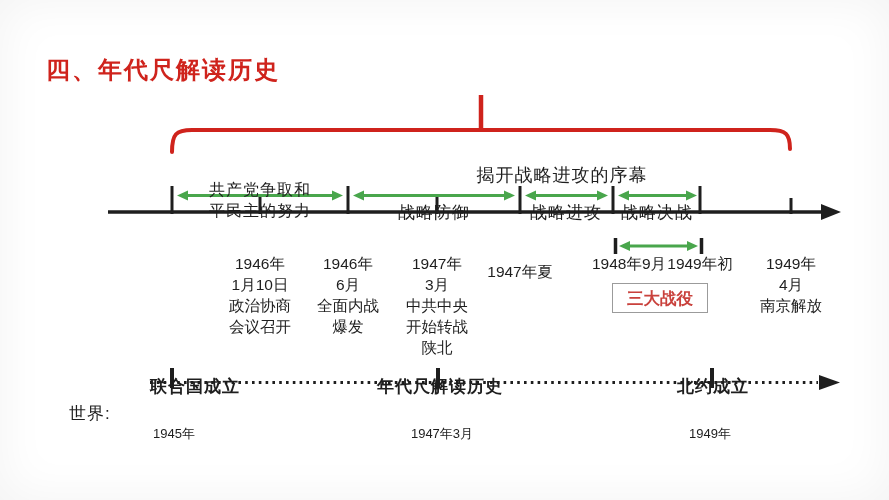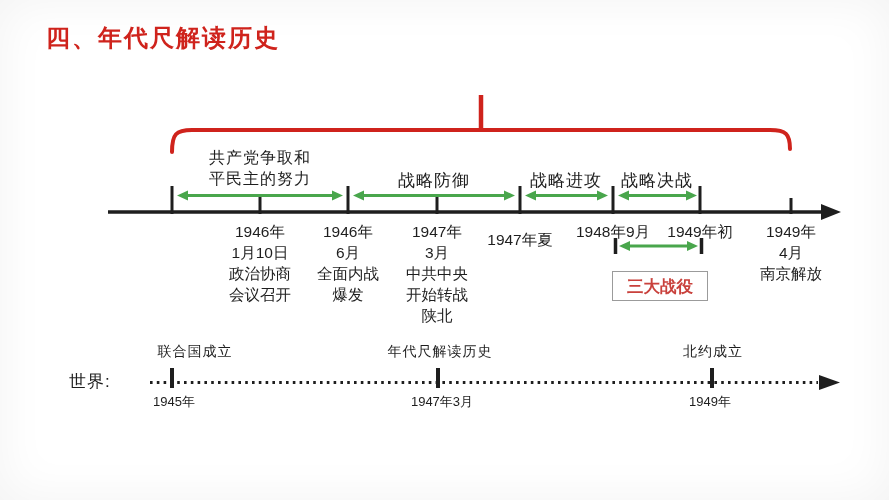--- a/index.html
+++ b/index.html
@@ -5,38 +5,38 @@
   :root{
     --accent-red:#cf231c; --heading-orange:#e18230; --heading-outline:#b3401e;
     --arrow-green:#49a64c; --ink:#1e1e1e; --callout-red:#c9413c; --box-border:#9b9b9b;
   }
   html,body{margin:0;padding:0;background:#e9e9e9;}
   .stage{
     position:relative;width:889px;height:500px;background:#ffffff;margin:0 auto;
     font-family:"Liberation Sans","DejaVu Sans",sans-serif;color:var(--ink);
     overflow:hidden;box-shadow:inset 0 0 50px rgba(0,0,0,0.05);
   }
-  .abs{position:absolute;}
+  .abs{position:absolute;margin-top:32px;}
   .cx{transform:translateX(-50%);text-align:center;}
   .pre{white-space:pre-line;}
   .section-title{font-size:24px;font-weight:bold;color:var(--accent-red);letter-spacing:2px;}
   .heading{
     font-size:25px;font-weight:bold;color:var(--heading-orange);letter-spacing:3px;
     text-shadow:-1px -1px 0 var(--heading-outline),1px -1px 0 var(--heading-outline),
                 -1px 1px 0 var(--heading-outline),1px 1px 0 var(--heading-outline);
   }
   .brace-caption{font-size:18px;letter-spacing:1px;}
   .phase{font-size:17px;line-height:1.3;letter-spacing:1px;}
   .event{font-size:15.5px;line-height:1.36;}
   .callout{
     background:#fff;border:1.5px solid var(--box-border);color:var(--callout-red);
     font-weight:bold;font-size:16.5px;line-height:1.35;text-align:center;padding:3px 6px;
   }
   .world-label{font-size:17px;letter-spacing:1px;}
-  .world-name{font-size:14px;letter-spacing:1px;}
+  .world-name{font-size:17px;letter-spacing:1px;font-weight:bold;}
   .world-date{font-size:13px;}
   svg.overlay{position:absolute;left:0;top:0;pointer-events:none;}
   .ink-st{stroke:var(--ink);}
   .ink-f{fill:var(--ink);}
   .red-st{stroke:var(--accent-red);}
   .grn-st{stroke:var(--arrow-green);}
   .grn-f{fill:var(--arrow-green);}
 </style>
 </head>
 <body>
@@ -94,20 +94,21 @@
     <line class="ink-st" x1="150" y1="382.5" x2="818" y2="382.5" stroke-width="3" stroke-dasharray="2.6 4.2"></line>
     <polygon class="ink-f" points="840,382.5 819,375 819,390"></polygon>
     <g class="ink-st" stroke-width="4">
       <line x1="172" y1="368" x2="172" y2="388"></line>
       <line x1="438" y1="368" x2="438" y2="388"></line>
       <line x1="712" y1="368" x2="712" y2="388"></line>
     </g>
   </svg>
 
   <div class="abs section-title" style="left:46px;top:22px;">四、年代尺解读历史</div>
+  <div class="abs cx brace-caption" style="left:562px;top:131px;">揭开战略进攻的序幕</div>
 
   <div class="abs cx phase pre" style="left:260px;top:148px;font-size:16px;">共产党争取和
 平民主的努力</div>
   <div class="abs cx phase" style="left:434px;top:170px;">战略防御</div>
   <div class="abs cx phase" style="left:566px;top:170px;">战略进攻</div>
   <div class="abs cx phase" style="left:657px;top:170px;">战略决战</div>
 
   <div class="abs cx event pre" style="left:260px;top:221px;">1946年
 1月10日
 政治协商
@@ -115,27 +116,27 @@
   <div class="abs cx event pre" style="left:348px;top:221px;">1946年
 6月
 全面内战
 爆发</div>
   <div class="abs cx event pre" style="left:437px;top:221px;">1947年
 3月
 中共中央
 开始转战
 陕北</div>
   <div class="abs cx event" style="left:520px;top:229px;">1947年夏</div>
-  <div class="abs cx event" style="left:613px;top:221px;">1948年9月</div>
+  <div class="abs cx event" style="left:629px;top:221px;">1948年9月</div>
   <div class="abs cx event" style="left:700px;top:221px;">1949年初</div>
   <div class="abs cx event pre" style="left:791px;top:221px;">1949年
 4月
 南京解放</div>
 
-  <div class="abs callout" style="left:612px;top:271px;width:82px;">三大战役</div>
+  <div class="abs callout" style="left:612px;top:251px;width:82px;">三大战役</div>
 
   <div class="abs world-label" style="left:69px;top:370px;">世界:</div>
   <div class="abs cx world-name" style="left:195px;top:343px;">联合国成立</div>
   <div class="abs cx world-name" style="left:440px;top:343px;">年代尺解读历史</div>
   <div class="abs cx world-name" style="left:713px;top:343px;">北约成立</div>
   <div class="abs cx world-date" style="left:174px;top:393px;">1945年</div>
   <div class="abs cx world-date" style="left:442px;top:393px;">1947年3月</div>
   <div class="abs cx world-date" style="left:710px;top:393px;">1949年</div>
 
 </div>

